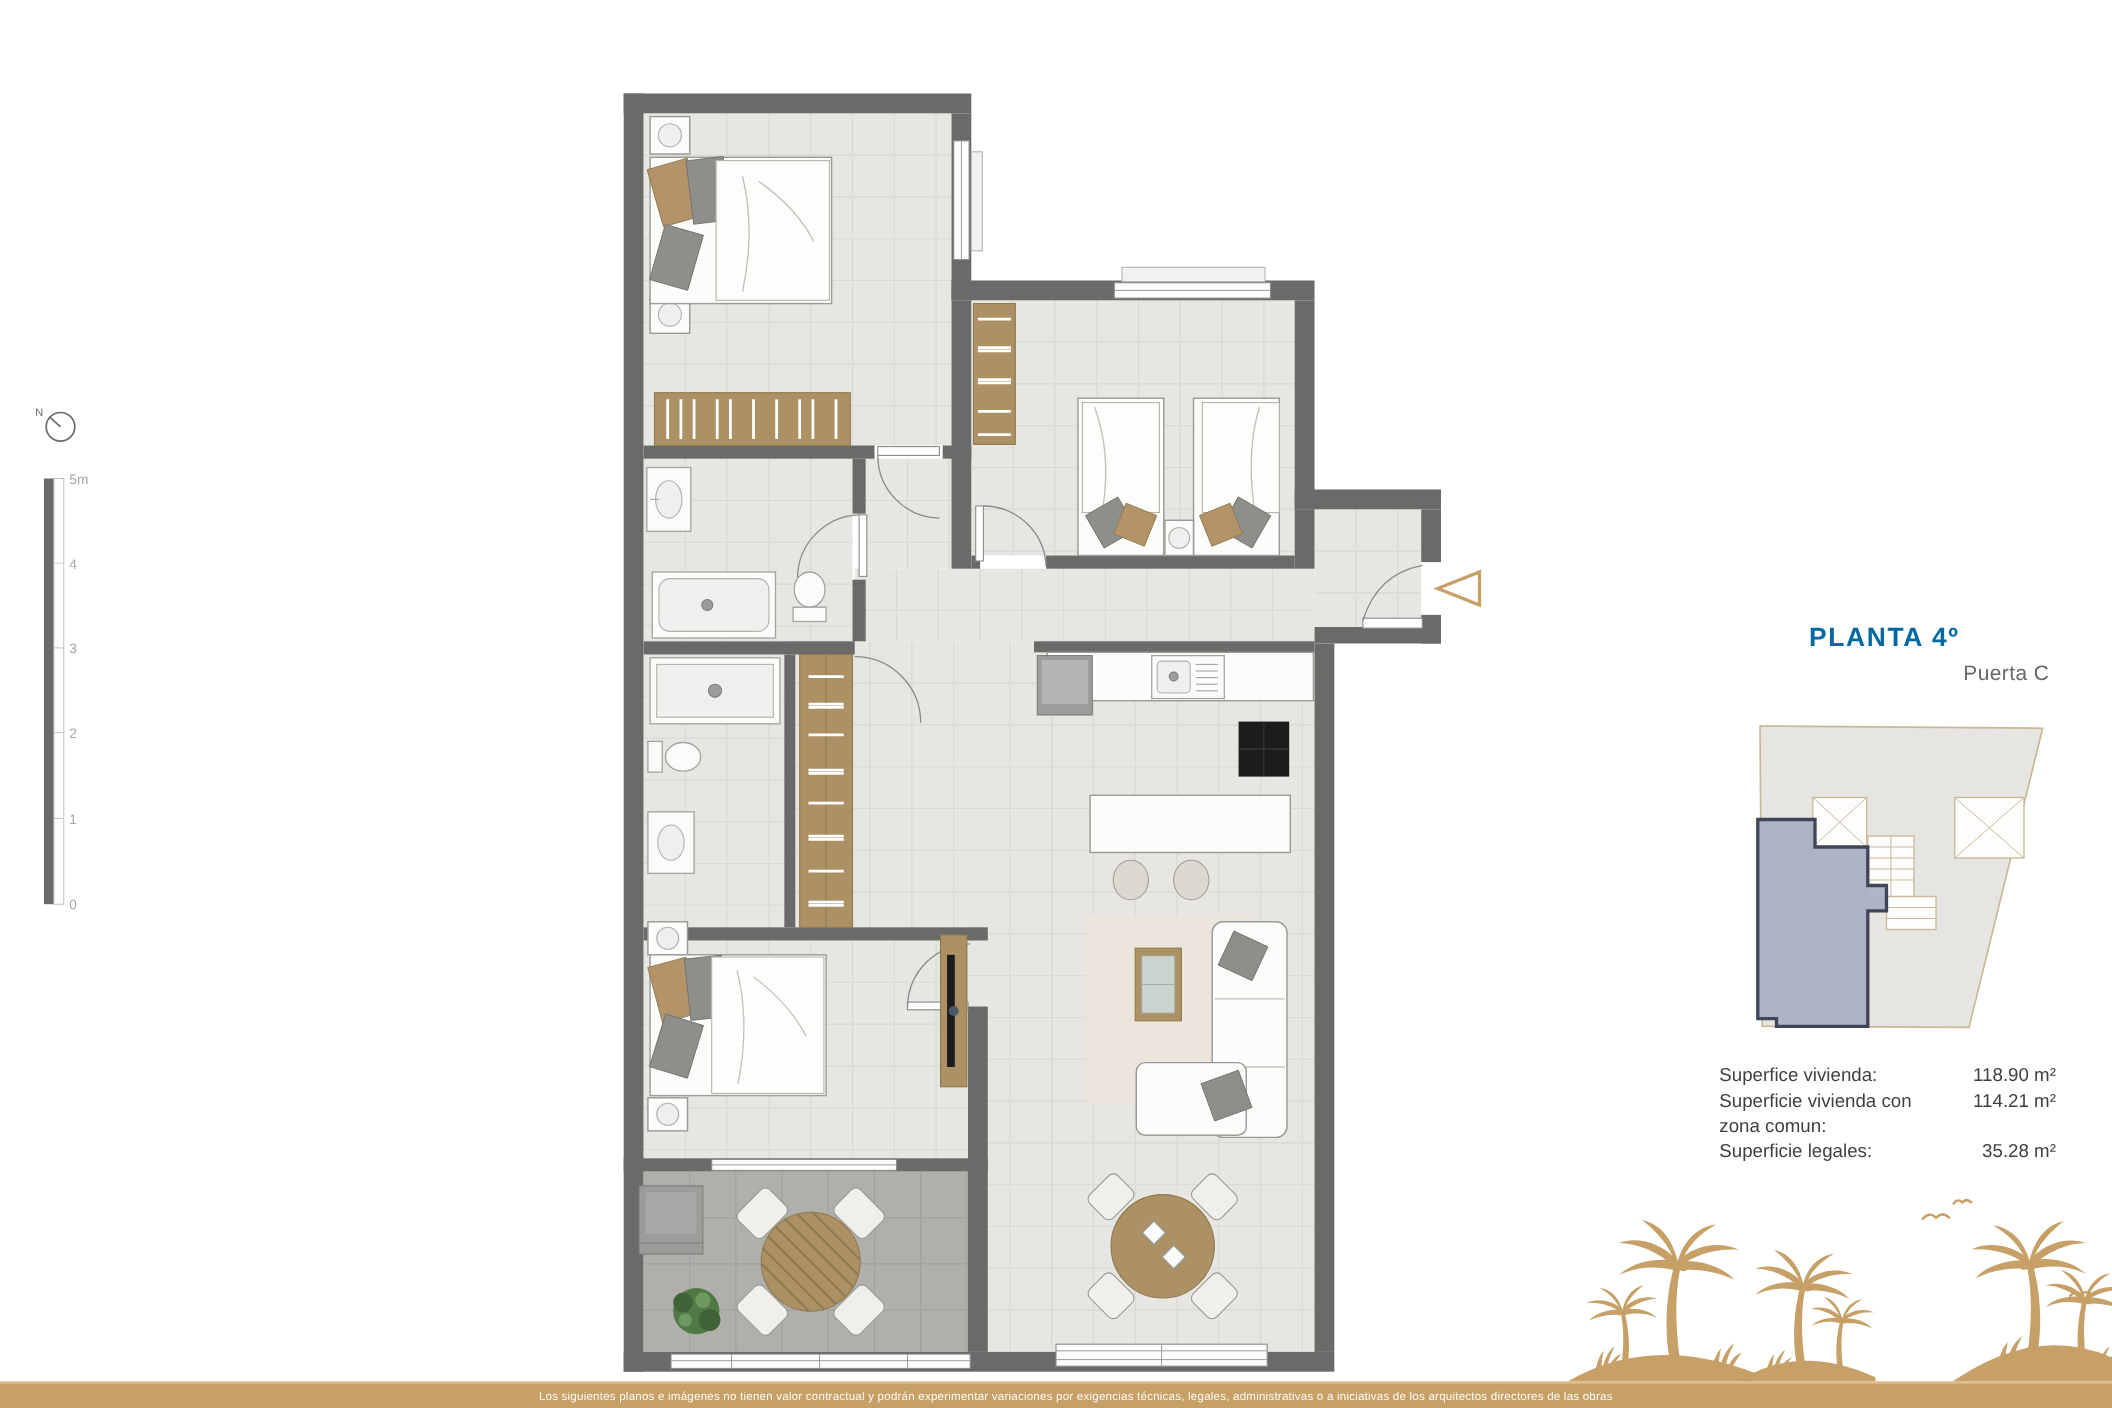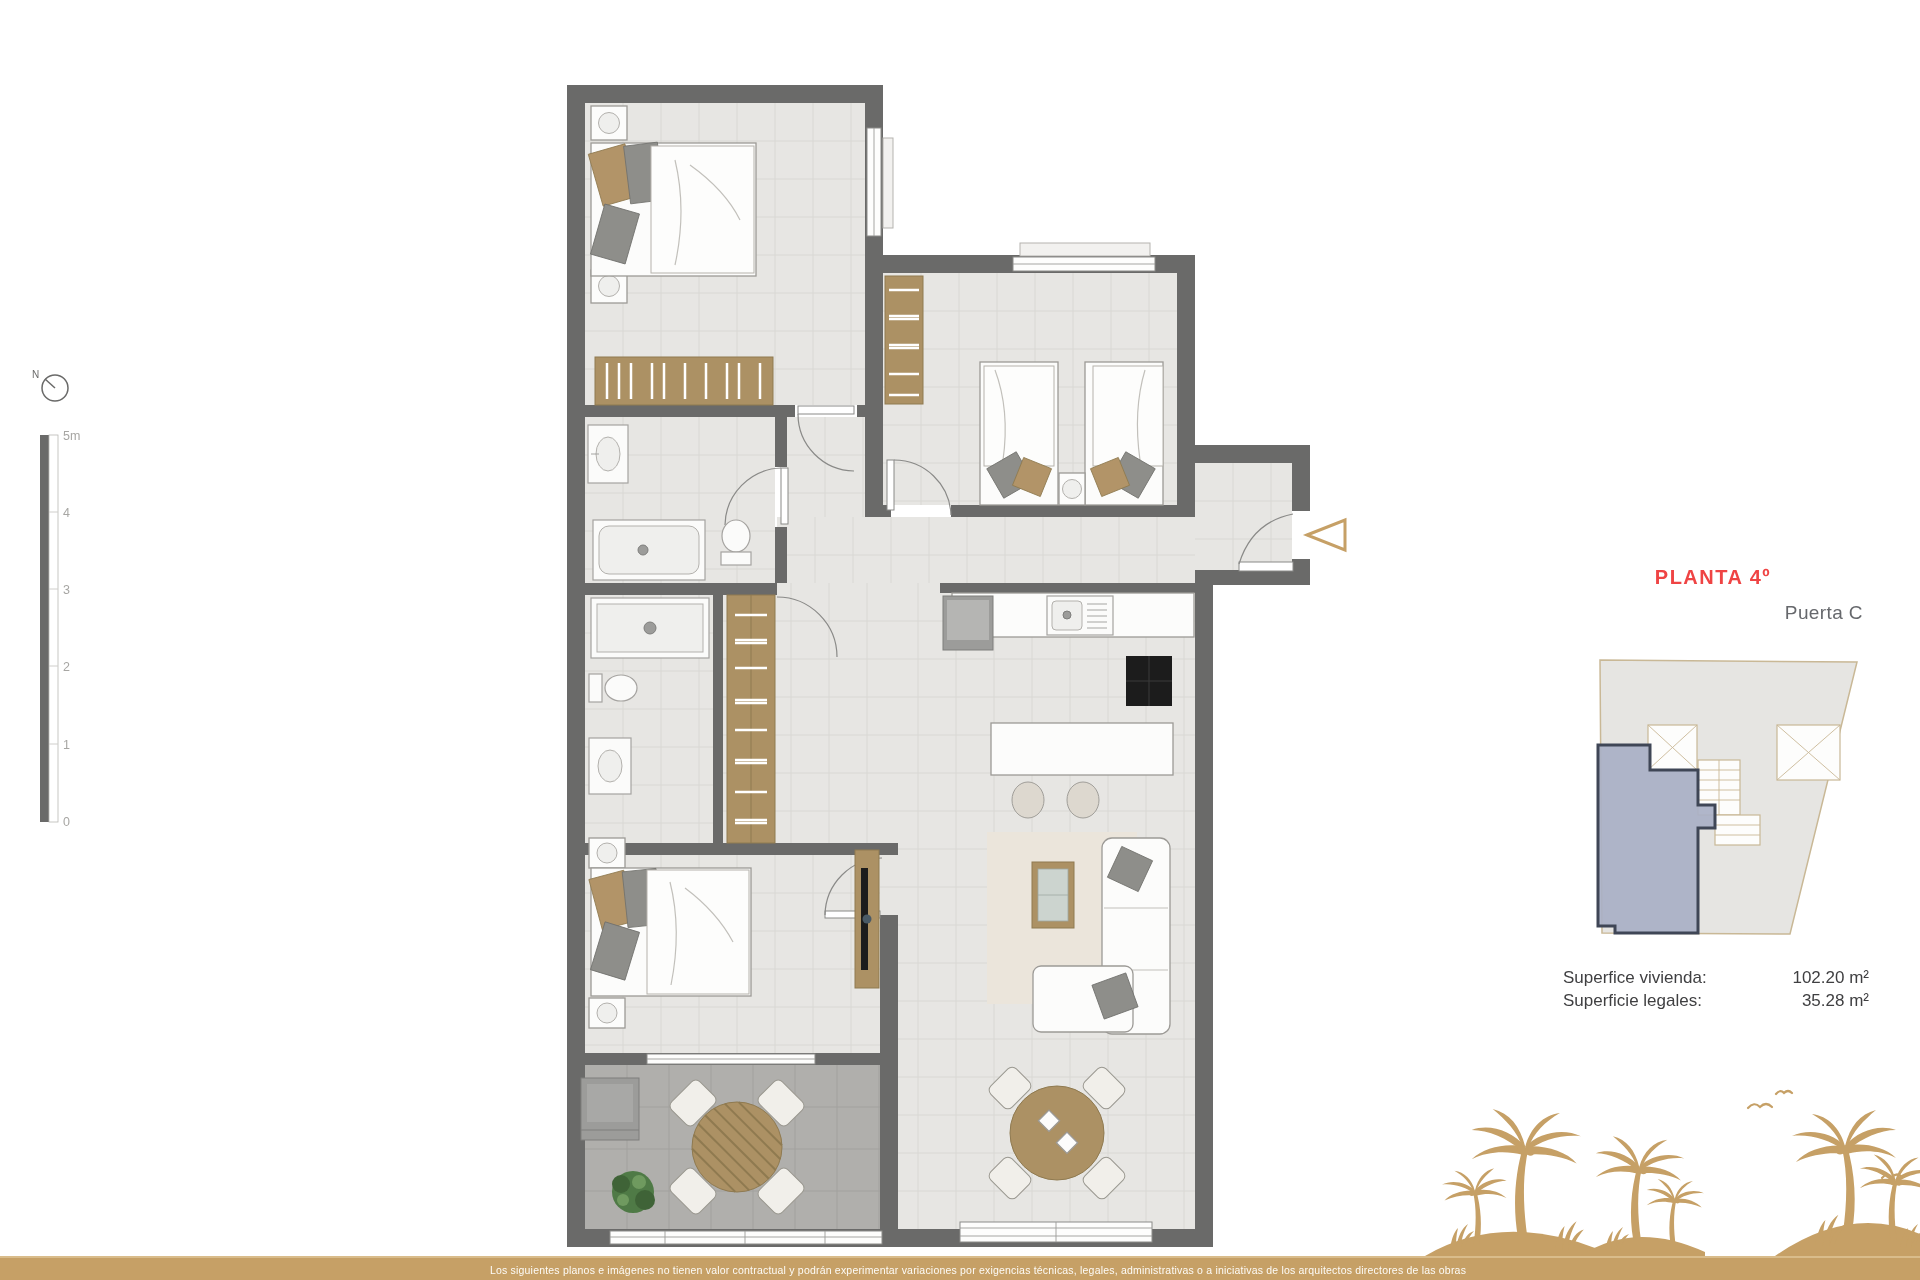--- a/index.html
+++ b/index.html
@@ -45,21 +45,21 @@
   .tanln{stroke:#C6A066;stroke-width:2.2;fill:none;stroke-linecap:round;}
 
   
   .sc-dark{fill:#6A6A69;}
   .sc-w{fill:#FFFFFF;stroke:#B9B8B5;stroke-width:0.8;}
   .sc-t{font-size:12.5px;fill:#A7A6A3;}
   .cmp{stroke:#6A6A69;stroke-width:1.5;fill:none;}
   .cmp-t{font-size:10px;fill:#6A6A69;}
 
   
-  .title{font-size:20px;font-weight:700;color:#ef4444;letter-spacing:1.5px;text-align:center;width:300px;}
+  .title{font-size:24px;font-weight:700;color:#0369a1;letter-spacing:1.5px;text-align:center;width:300px;}
   .subtitle{font-size:19px;color:#66686C;letter-spacing:.4px;text-align:right;width:300px;margin-top:4px;}
   .areas{width:306px;font-size:17px;color:#3F3F41;line-height:23px;}
   .area-row{display:flex;align-items:flex-start;}
   .area-label{flex:1;}
   .area-value{width:95px;text-align:right;white-space:nowrap;}
   .bottombar{left:0;top:1256px;width:1920px;height:24px;background:#C6A066;border-top:2px solid #D9BC8B;
              display:flex;align-items:center;justify-content:center;}
   .disc{font-size:10.5px;color:#FDFBF7;letter-spacing:.2px;margin-left:36px;}
 </style>
 </head>
@@ -399,21 +399,25 @@
       <rect class="kpx" x="120" y="165" width="45" height="30"></rect>
       <line class="kpl" x1="120" y1="175" x2="165" y2="175"></line>
       <line class="kpl" x1="120" y1="185" x2="165" y2="185"></line>
     </g>
     <path class="kpu" d="M3,95 L55,95 L55,120 L103,120 L103,155 L120,155 L120,178 L103,178 L103,283 L20,283 L20,276 L3,276 Z"></path>
   </svg>
 
   <div class="abs areas" style="left:1563px;top:966px;">
     <div class="area-row">
       <div class="area-label">Superfice vivienda:</div>
-      <div class="area-value">102.20 m²</div>
+      <div class="area-value">118.90 m²</div>
+    </div>
+    <div class="area-row">
+      <div class="area-label">Superficie vivienda con zona comun:</div>
+      <div class="area-value">114.21 m²</div>
     </div>
     <div class="area-row">
       <div class="area-label">Superficie legales:</div>
       <div class="area-value">35.28 m²</div>
     </div>
   </div>
 
   <svg class="abs" style="left:1420px;top:1056px;" width="500" height="200" viewBox="0 0 500 200">
     <defs>
       <g id="palmT">

